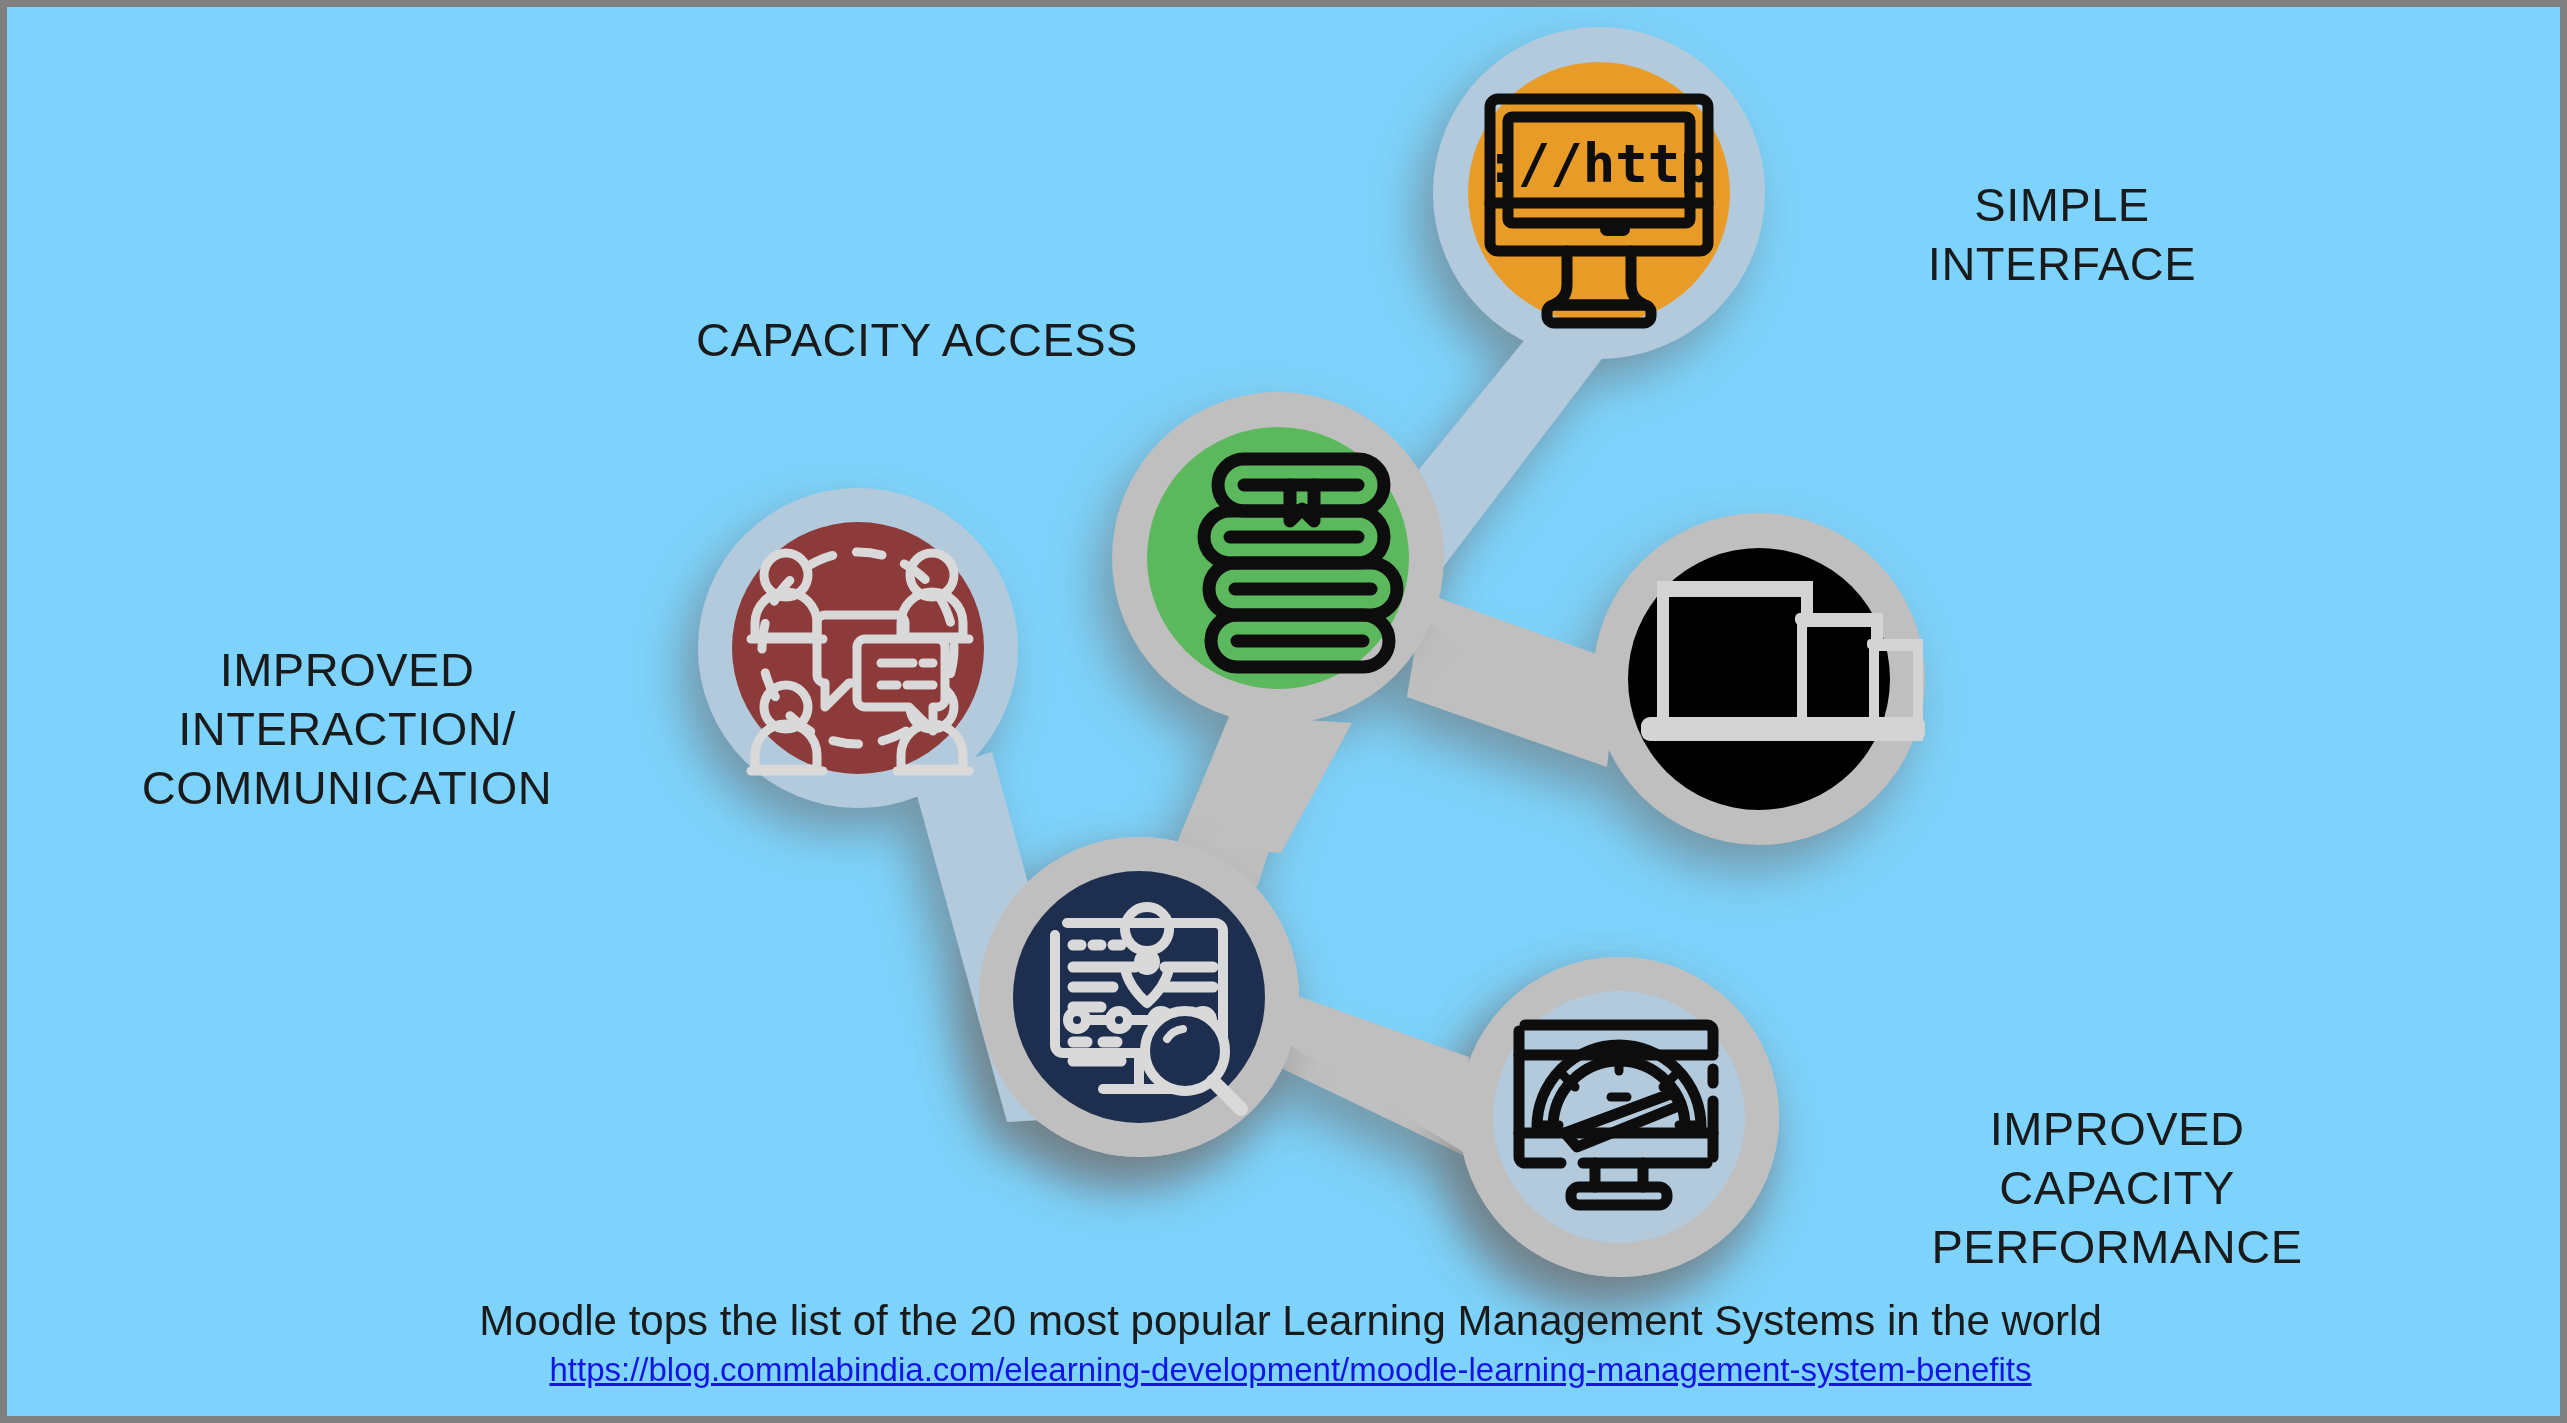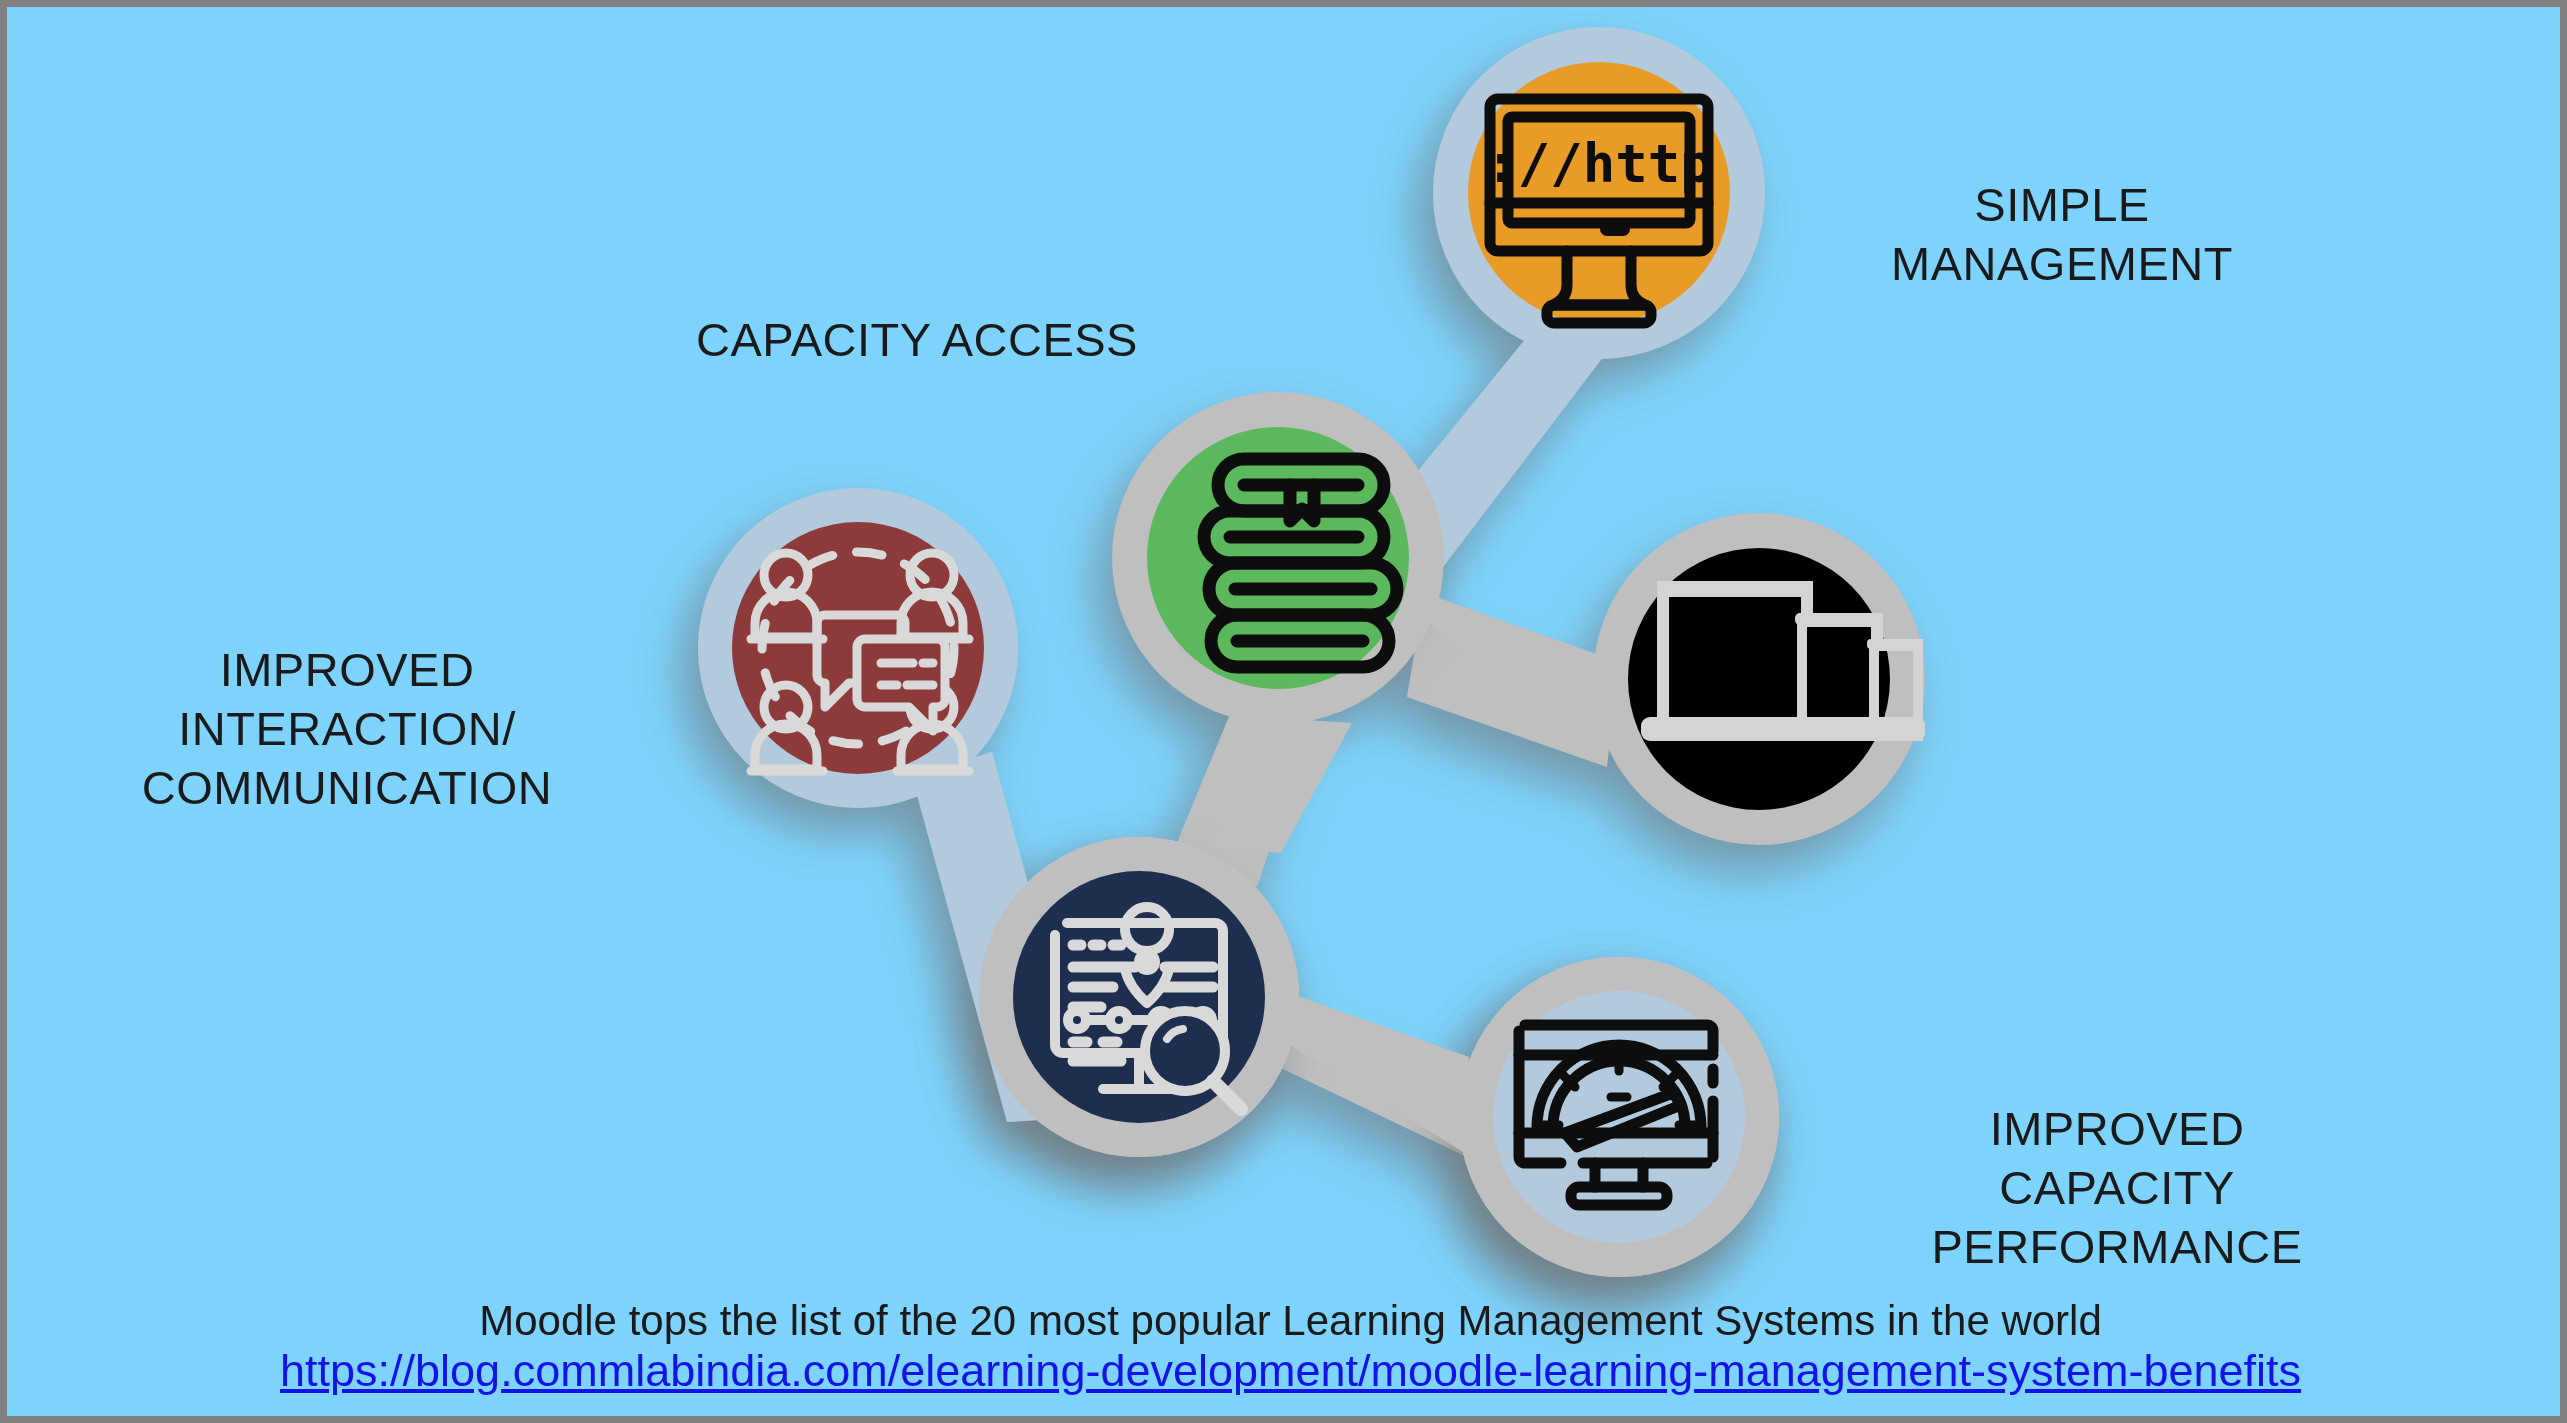--- a/index.html
+++ b/index.html
@@ -54,22 +54,23 @@
   }
   #caption-text {
     display: block;
     font-family: "Liberation Sans", sans-serif;
     font-size: 42px;
     color: #1a1a1a;
     line-height: 1.15;
   }
   #caption-link {
     display: inline-block;
+    margin-top: 6px;
     font-family: "Liberation Sans", sans-serif;
-    font-size: 45px;
+    font-size: 33px;
     color: #1414e6;
     text-decoration: underline;
     text-decoration-color: #1414e6;
     line-height: 1.15;
   }
 </style>
 </head>
 <body>
 
 <div id="canvas">
@@ -279,21 +280,21 @@
         <line x1="1604" y1="1090" x2="1620" y2="1090" stroke-width="9"></line>
         <path d="M1558 1126 L1666 1086 L1674 1098 L1570 1140 Z" fill="none"></path>
 
         <path d="M1588 1156 v24 M1636 1156 v24"></path>
         <rect x="1564" y="1180" width="96" height="18" rx="8"></rect>
       </g>
     </g>
   </svg>
 
   <div class="label" id="label-simple-interface">SIMPLE
-MANAGEMENT</div>
+INTERFACE</div>
 
   <div class="label" id="label-instant-access">CAPACITY ACCESS</div>
 
 
   <div class="label" id="label-improved-interaction">IMPROVED
 INTERACTION/
 COMMUNICATION</div>
 
 
   <div class="label" id="label-improved-capacity">IMPROVED

